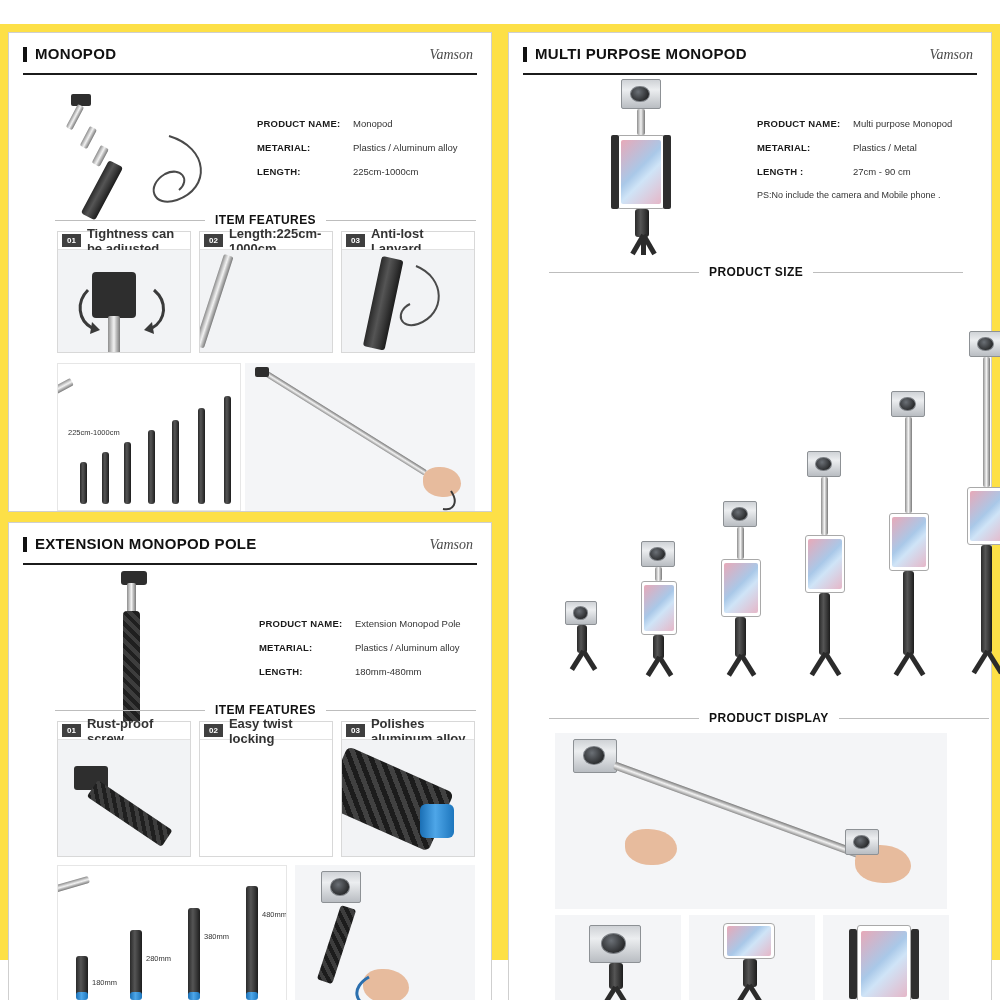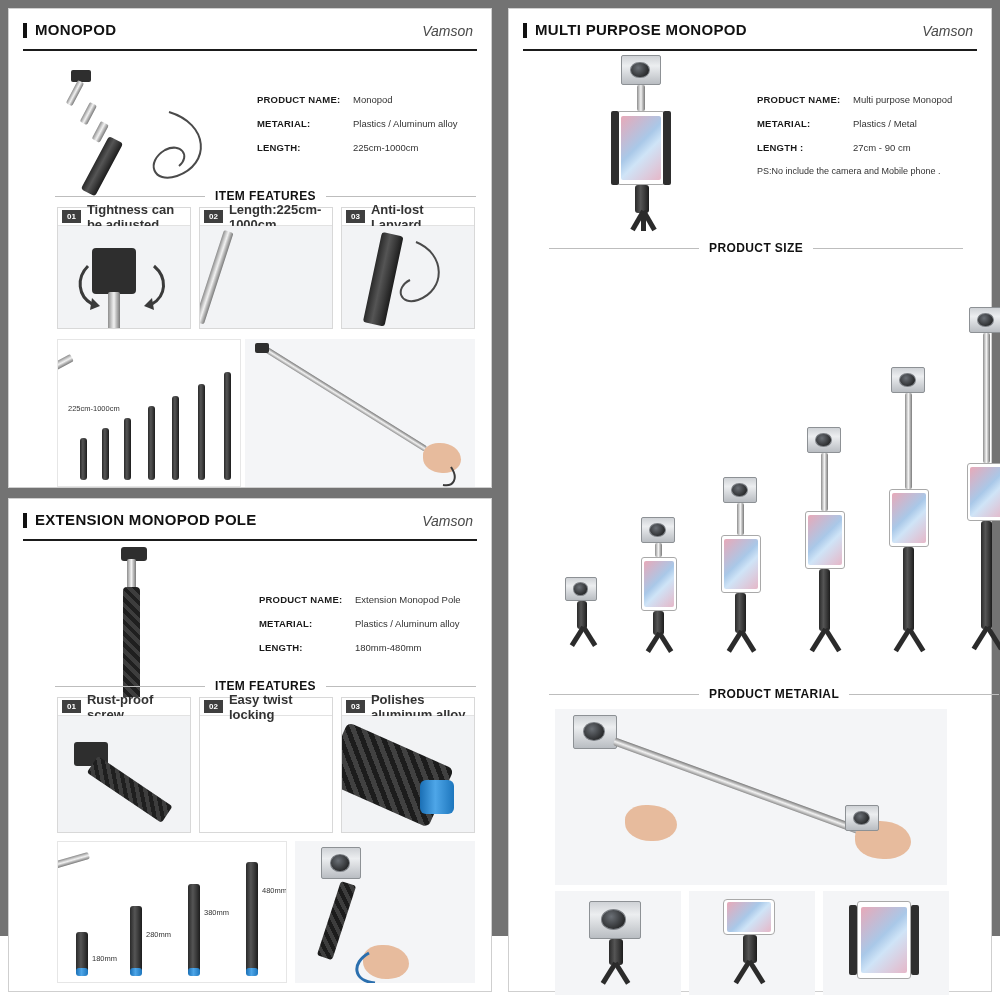--- a/index.html
+++ b/index.html
@@ -5,21 +5,22 @@
   * { box-sizing: border-box; }
   html, body {
     margin: 0; padding: 0;
     width: 1000px; height: 1000px;
     background: #ffffff;
     font-family: "Liberation Sans", sans-serif;
   }
   .page {
     position: relative;
     width: 1000px; height: 936px;
-    background: #737373;
+    background: #fde047;
+    margin-top: 24px;
   }
 
   
   .panel {
     position: absolute;
     background: #fff;
     border: 1px solid #cfcfcf;
   }
   #panel-monopod      { left: 8px;   top: 8px;   width: 484px; height: 480px; }
   #panel-extension    { left: 8px;   top: 498px; width: 484px; height: 494px; }
@@ -46,21 +47,21 @@
     left: -12px; top: 2px;
     width: 4px; height: 15px;
     background: #111;
   }
   .brand {
     position: absolute;
     right: 4px; top: 6px;
     font-size: 14px;
     font-style: italic;
     color: #4a4a4a;
-    font-family: Liberation Sans, sans-serif;
+    font-family: Liberation Serif, serif;
   }
 
   
   .spec {
     position: absolute;
     font-size: 9.5px;
     color: #222;
   }
   .spec-row { display: flex; margin-bottom: 13px; }
   .spec-key {
@@ -492,21 +493,21 @@
         <div class="pole" style="left:32px;top:26px;width:7px;height:130px;"></div>
         <div class="phone" style="left:16px;top:156px;width:40px;height:58px;"></div>
         <div class="grip" style="left:30px;top:214px;width:11px;height:108px;"></div>
         <div class="tripod-leg" style="left:34px;top:320px;width:5px;height:26px;transform:rotate(32deg);"></div>
         <div class="tripod-leg" style="left:34px;top:320px;width:5px;height:26px;transform:rotate(-32deg);"></div>
       </div>
     </div>
 
     <div class="sec-title" style="left:40px;top:678px;width:406px;">
       <div class="ln" style="width:150px;"></div>
-      <div class="txt">PRODUCT METARIAL</div>
+      <div class="txt">PRODUCT DISPLAY</div>
       <div class="ln" style="width:150px;"></div>
     </div>
 
     <div class="photo" style="left:46px;top:700px;width:392px;height:176px;">
       <div class="gopro" style="left:18px;top:6px;width:44px;height:34px;"></div>
       <div class="pole" style="left:58px;top:36px;width:8px;height:300px;transform:rotate(-70deg);transform-origin:top left;"></div>
       <div class="hand" style="left:70px;top:96px;width:52px;height:36px;"></div>
       <div class="hand" style="left:300px;top:112px;width:56px;height:38px;"></div>
       <div class="gopro" style="left:290px;top:96px;width:34px;height:26px;"></div>
     </div>

